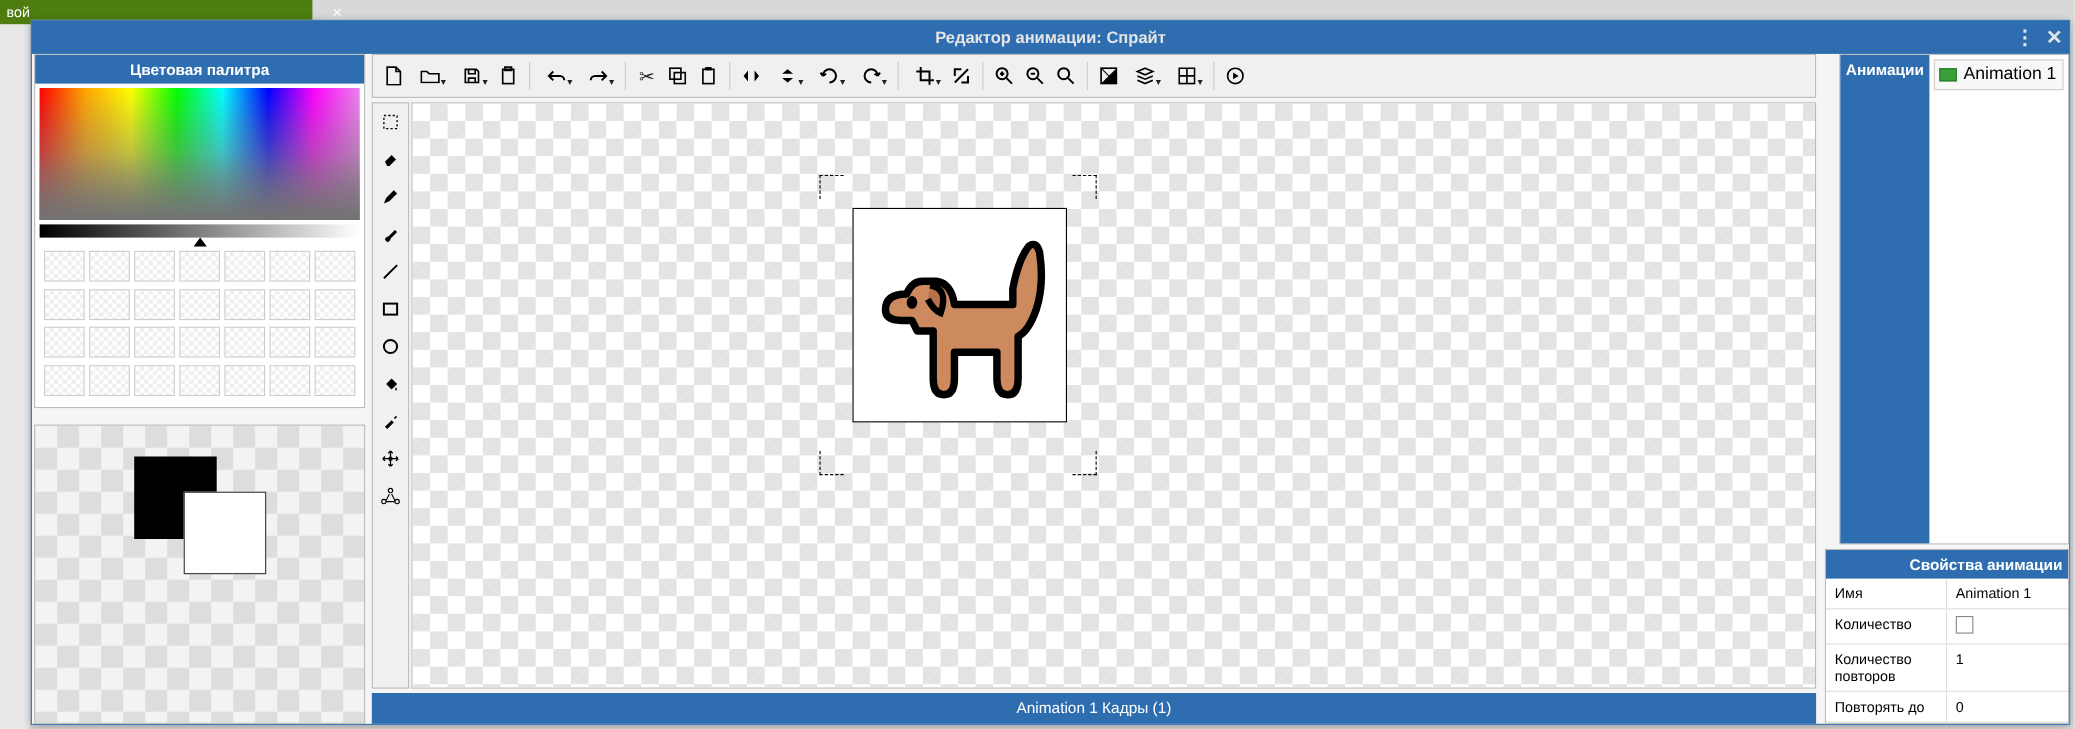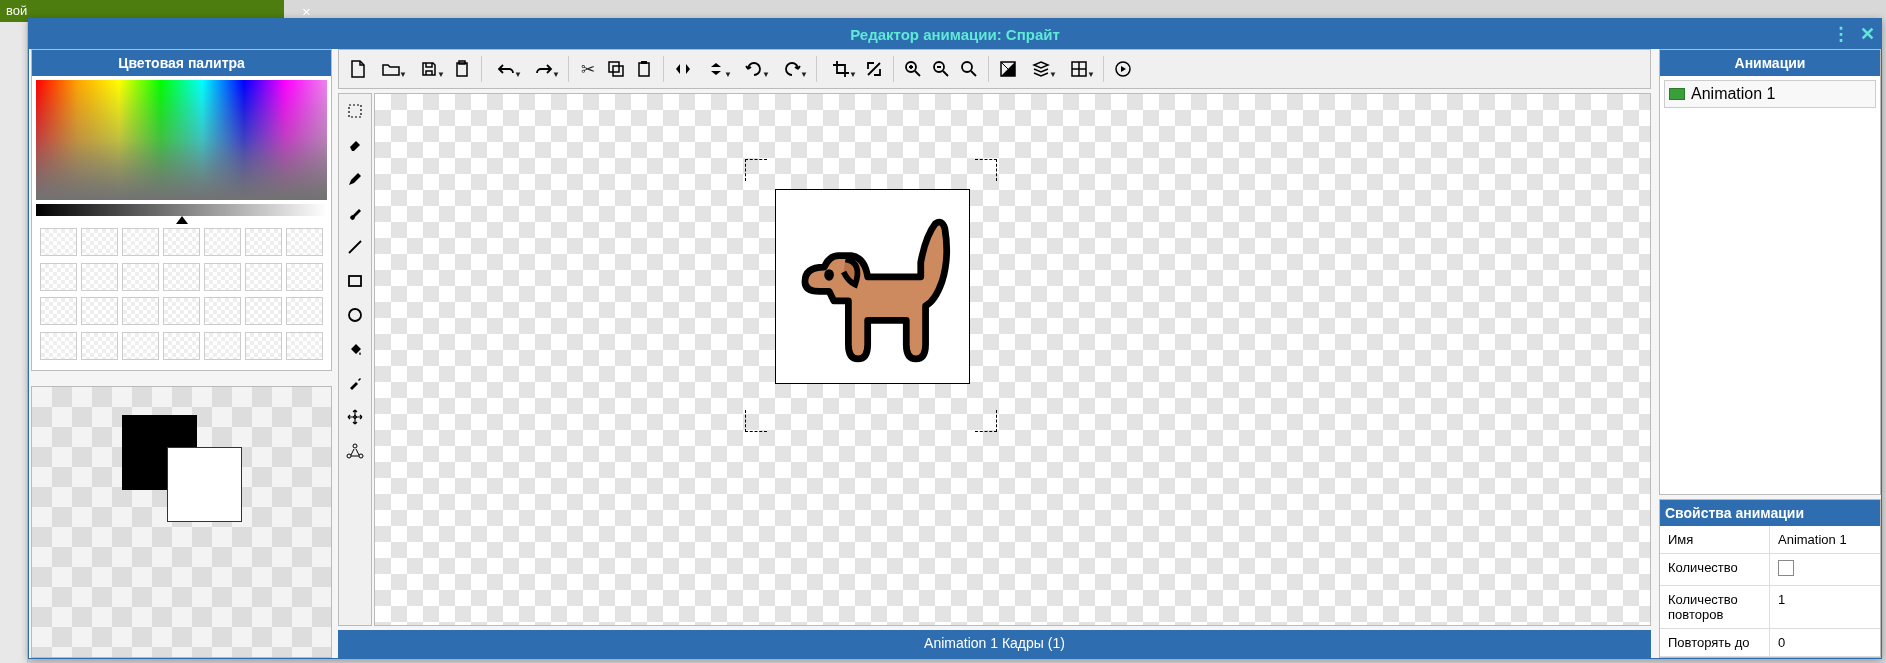--- a/index.html
+++ b/index.html
@@ -11,21 +11,21 @@
 }
 .bg-tab { position: absolute; left: 0; top: 0; width: 284px; height: 22px; background: #4d7c0f; color: #fff; font-size: 13px; padding: 3px 6px; }
 .bg-close-x { position: absolute; left: 302px; top: 3px; color: #fff; font-size: 15px; }
 
 .modal {
   position: absolute; left: 28px; top: 18px; right: 4px; bottom: 4px;
   background: #f5f5f5; border: 1px solid #2d6db0; box-shadow: 0 2px 8px rgba(0,0,0,0.3);
 }
 
 .titlebar {
-  height: 30px; background: #2d6db0; color: #5eead4; display: flex;
+  height: 30px; background: #2d6db0; color: #e5e5e5; display: flex;
   align-items: center; justify-content: center; font-size: 15px; font-weight: bold;
   position: relative;
 }
 .titlebar .actions { position: absolute; right: 6px; top: 4px; display: flex; gap: 12px; }
 .titlebar .actions span { font-size: 18px; cursor: pointer; font-weight: bold; }
 
 .modal-body { display: flex; height: calc(100% - 30px); }
 
 .left-col { width: 305px; display: flex; flex-direction: column; gap: 15px; padding: 0; }
 
@@ -125,28 +125,28 @@
 .sc-bl { left: 370px; top: 316px; border-right: none; border-top: none; }
 .sc-br { left: 600px; top: 316px; border-left: none; border-top: none; }
 .sprite-bound { position: absolute; left: 400px; top: 95px; width: 195px; height: 195px; background: #fff; border: 1px solid #000; }
 
 .frames-bar {
   height: 28px; background: #2d6db0; color: #fff; text-align: center;
   font-size: 14px; font-weight: normal; padding: 5px; margin-top: 4px;
 }
 
 .right-col { width: 222px; display: flex; flex-direction: column; margin-left: 4px; }
-.anim-panel { border: 1px solid #bbb; background: #fff; flex: 1; display: flex; flex-direction: column; }
+.anim-panel { border: 1px solid #bbb; background: #fff; flex: 1; display: flex; flex-direction: row; margin-left: 13px; }
 .anim-header { background: #2d6db0; color: #fff; text-align: center; font-size: 14px; font-weight: bold; padding: 5px; }
 .anim-list { flex: 1; padding: 4px; }
 .anim-item { display: flex; align-items: center; gap: 6px; padding: 4px; border: 1px solid #ccc; background: #f8f8f8; cursor: pointer; }
 .anim-icon { width: 16px; height: 12px; background: #3a9e3a; border: 1px solid #2a7a2a; }
 
 .props-panel { border: 1px solid #bbb; background: #fff; margin-top: 4px; }
-.props-header { background: #2d6db0; color: #fff; text-align: left; font-size: 14px; font-weight: bold; padding: 5px; }
+.props-header { background: #2d6db0; color: #fff; text-align: right; font-size: 14px; font-weight: bold; padding: 5px; }
 .prop-row { display: flex; border-bottom: 1px solid #ddd; font-size: 13px; }
 .prop-label { width: 50%; padding: 6px 8px; border-right: 1px solid #ddd; }
 .prop-value { width: 50%; padding: 6px 8px; }
 .prop-checkbox { width: 16px; height: 16px; border: 1px solid #888; display: inline-block; }
 
 .dots-icon { letter-spacing: -2px; }
 </style>
 </head>
 <body>
 

